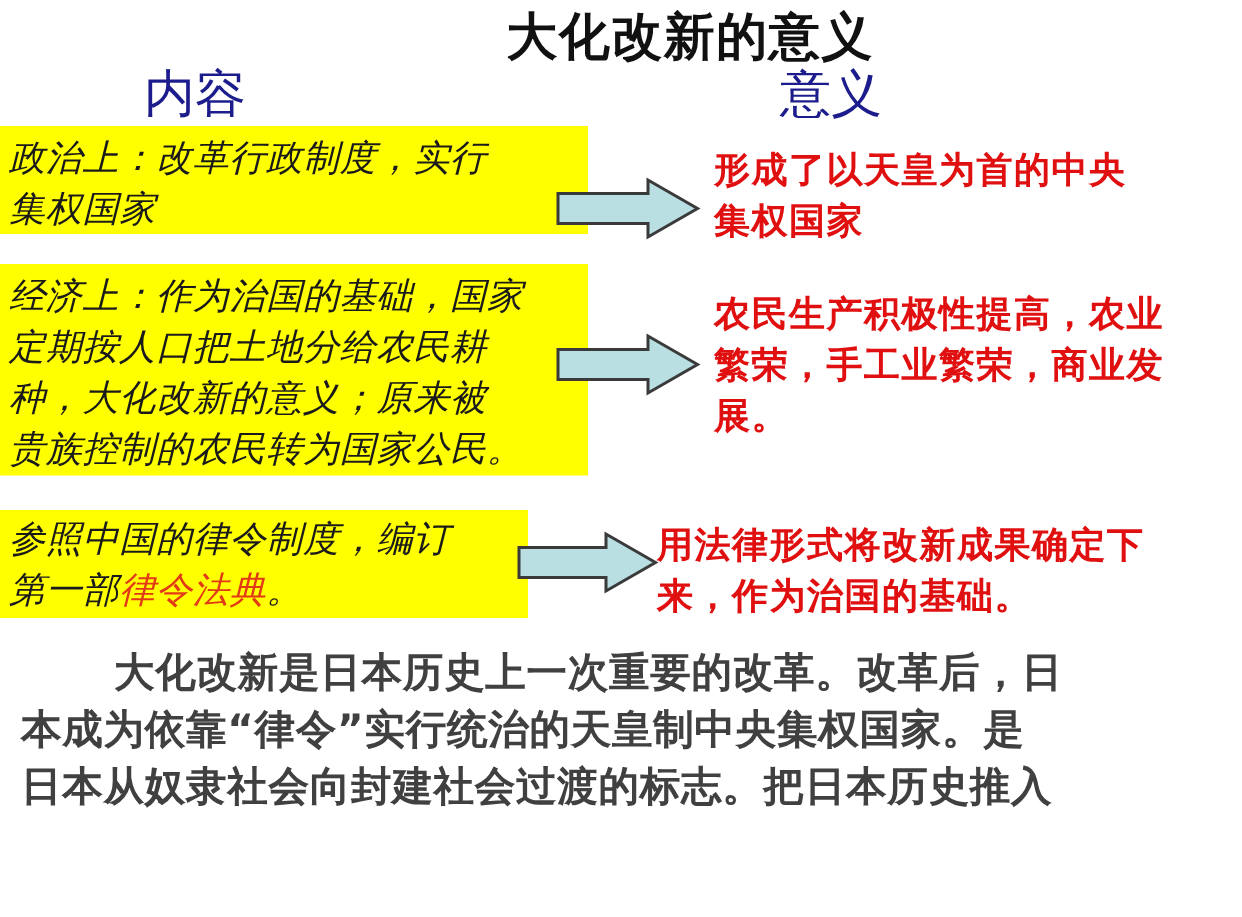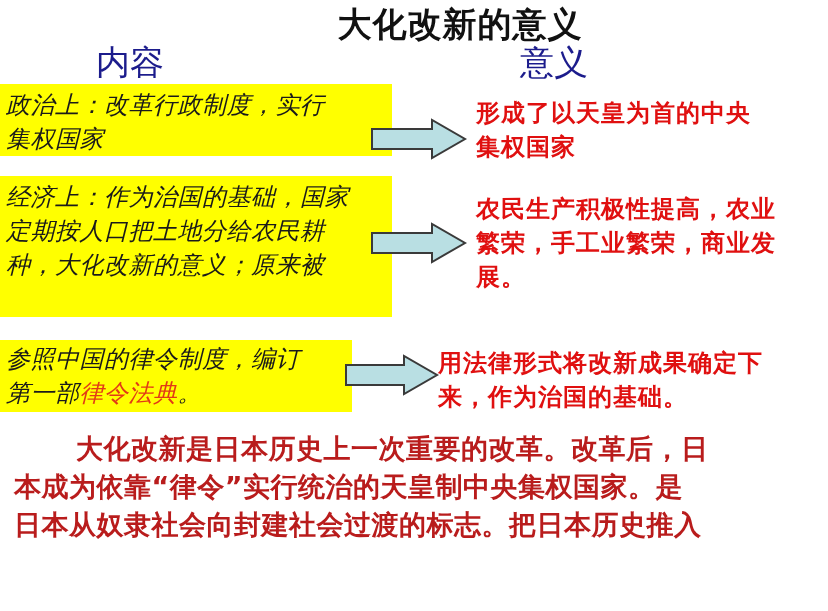--- a/index.html
+++ b/index.html
@@ -18,21 +18,21 @@
   .ybox { background:#ffff00; color:#1a1a1a; font-size:24px; line-height:34px; padding:4px 0 0 6px; box-sizing:border-box; letter-spacing:0.5px;font-style:italic; }
   .box1 { left:0; top:84px; width:392px; height:72px; }
   .box2 { left:0; top:176px; width:392px; height:141px; }
   .box3 { left:0; top:340px; width:352px; height:72px; padding-top:2px; }
   .red { color:#e01010; font-weight:bold; font-size:24px; line-height:34px; letter-spacing:1px; }
   .res1 { left:476px; top:96px; width:330px; }
   .res2 { left:476px; top:192px; width:340px; }
   .res3 { left:438px; top:346px; width:380px; }
   .hl { color:#e23a16; }
   .summary {
-    left:14px; top:430px; width:808px; color:#b91c1c; font-weight:bold;
+    left:14px; top:430px; width:808px; color:#404040; font-weight:bold;
     font-size:27px; line-height:38px; letter-spacing:0.5px;
   }
   .indent { display:inline-block; width:62px; }
   svg.arrow { position:absolute; }
 </style>
 </head>
 <body>
 
 <div class="abs title">大化改新的意义</div>
 <div class="abs col-head left">内容</div>
@@ -47,20 +47,21 @@
 </svg>
 <div class="abs red res1">
   <div>形成了以天皇为首的中央</div>
   <div>集权国家</div>
 </div>
 
 <div class="abs ybox box2">
   <div>经济上：作为治国的基础，国家</div>
   <div>定期按人口把土地分给农民耕</div>
   <div>种，大化改新的意义；原来被</div>
+  <div>贵族控制的农民转为国家公民。</div>
 </div>
 <svg class="arrow" style="left:370px;top:222px" width="98" height="42" viewBox="0 0 98 42">
   <polygon points="2,11 62,11 62,2 95,21 62,40 62,31 2,31" fill="#b9dfe3" stroke="#3a3a3a" stroke-width="2"></polygon>
 </svg>
 <div class="abs red res2">
   <div>农民生产积极性提高，农业</div>
   <div>繁荣，手工业繁荣，商业发</div>
   <div>展。</div>
 </div>
 

